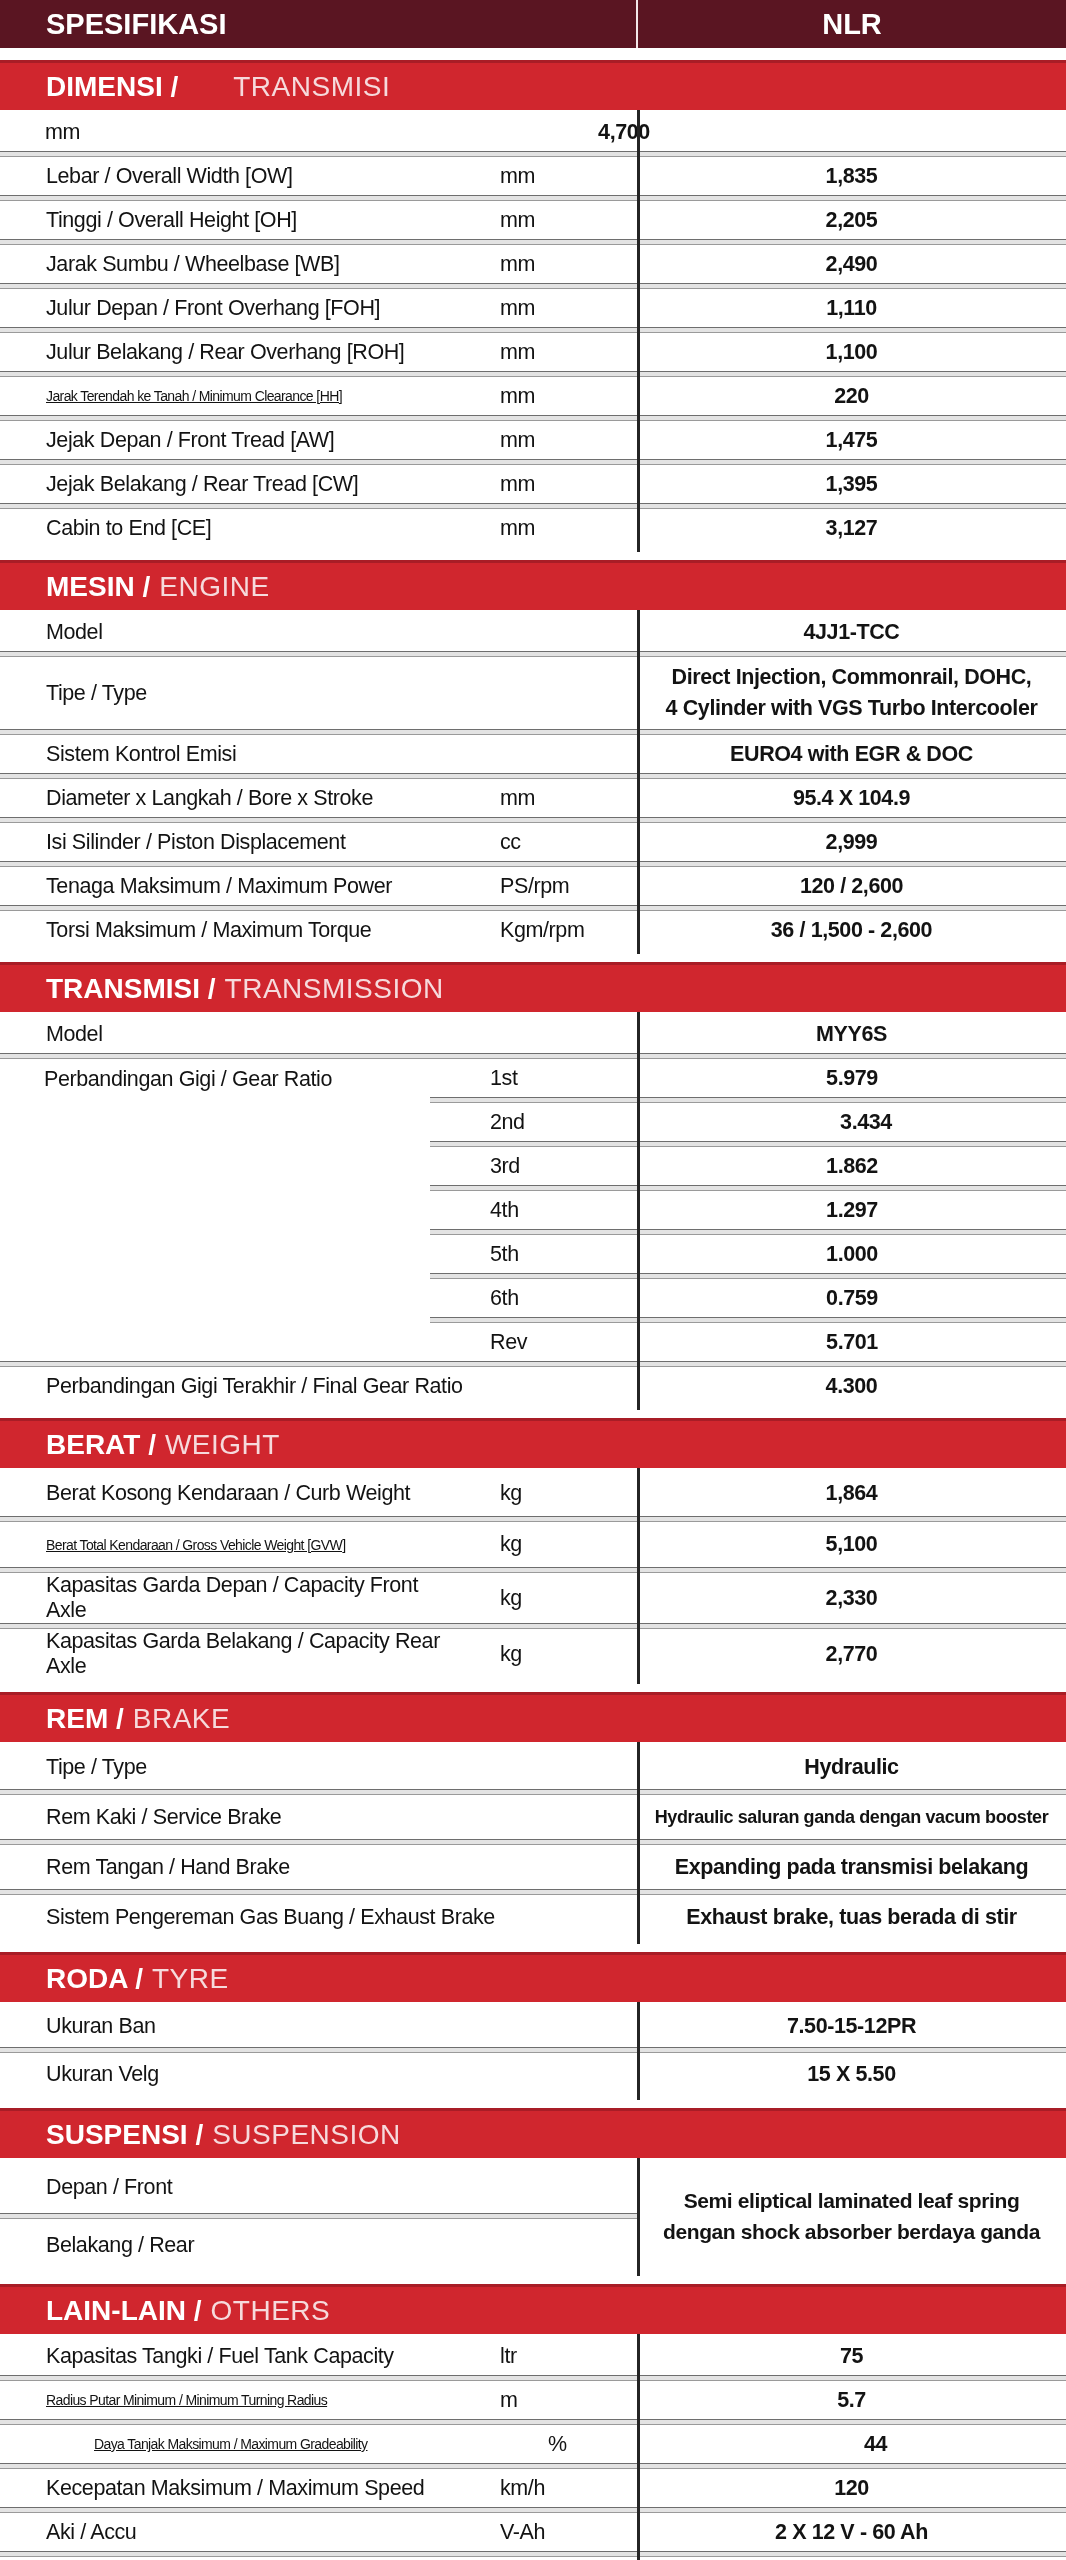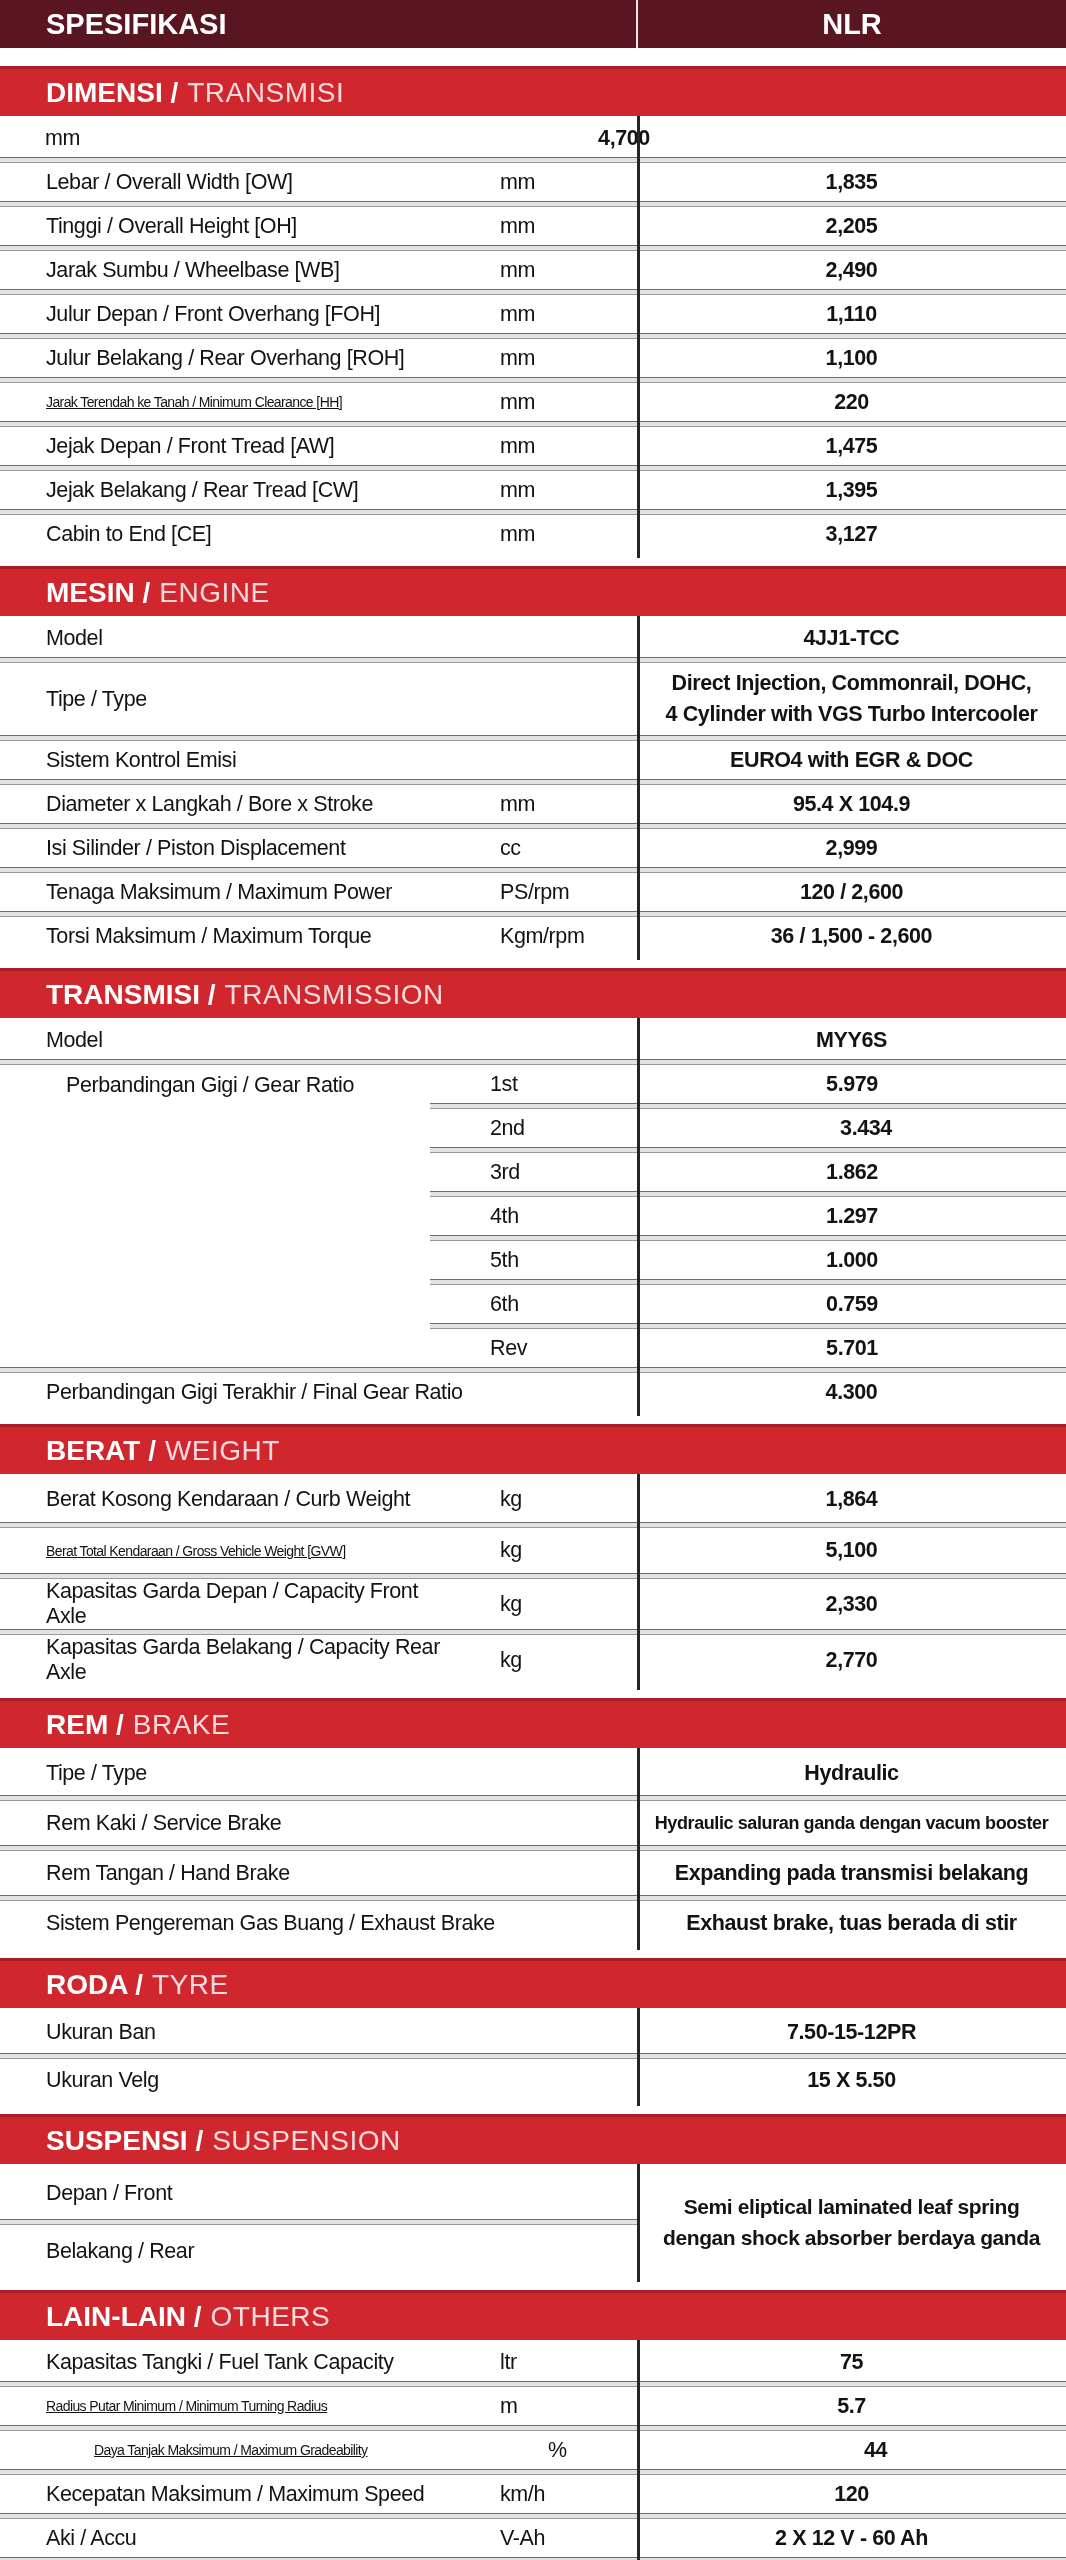--- a/index.html
+++ b/index.html
@@ -25,21 +25,21 @@
   .htext{color:#ffffff;font-weight:bold;font-size:29px;letter-spacing:0;}
 
   
   .band{
     height:50px;background:var(--band);
     border-top:3px solid var(--bandDark);
     display:flex;align-items:center;
     padding-left:46px;box-sizing:border-box;
     margin-top:8px;
   }
-  .band.first{margin-top:18px;}
+  .band.first{margin-top:12px;gap:46px;}
   .band .t-bold{color:#ffffff;font-weight:bold;font-size:28px;letter-spacing:0;}
   .band .t-light{color:#f6dadc;font-weight:normal;font-size:28px;margin-left:9px;letter-spacing:0.5px;}
 
   
   .section-body{position:relative;padding:3px 0 5px 0;}
   .vline{position:absolute;left:637px;top:0;bottom:0;width:3px;background:#242424;z-index:3;}
 
   .row{display:flex;align-items:center;min-height:38px;}
   .cell{box-sizing:border-box;}
   .lab{flex:0 0 455px;padding-left:46px;font-size:21.5px;}
@@ -47,21 +47,21 @@
   .lab.small{font-size:14px;letter-spacing:-0.6px;text-decoration:underline;}
   .unit{flex:0 0 182px;padding-left:45px;font-size:21.5px;}
   .val{flex:1;text-align:center;font-weight:bold;font-size:21.5px;padding:0 14px;}
   .val.small{font-size:18px;}
   .val .vline-text{line-height:1.45;}
 
   .sep{height:4px;border-top:1px solid #6e6e6e;border-bottom:1px solid #9a9a9a;background:#e3e3e3;position:relative;z-index:1;}
 
   
   .grow{display:flex;align-items:stretch;}
-  .glabel{flex:0 0 430px;padding-left:66px;box-sizing:border-box;font-size:21.5px;padding-top:8px;}
+  .glabel{flex:0 0 430px;padding-left:44px;box-sizing:border-box;font-size:21.5px;padding-top:8px;}
   .gsub{flex:1;}
   .gsubrow{display:flex;align-items:center;min-height:38px;}
   .gkey{flex:0 0 208px;padding-left:60px;box-sizing:border-box;font-size:21.5px;}
   .gval{flex:1;text-align:center;font-weight:bold;font-size:21.5px;}
 
   
   .mrow{display:flex;align-items:stretch;}
   .mlabels{flex:0 0 637px;}
   .mlabel{display:flex;align-items:center;min-height:52px;padding-left:46px;box-sizing:border-box;font-size:21.5px;}
   .mvalue{flex:1;display:flex;flex-direction:column;align-items:center;justify-content:center;

